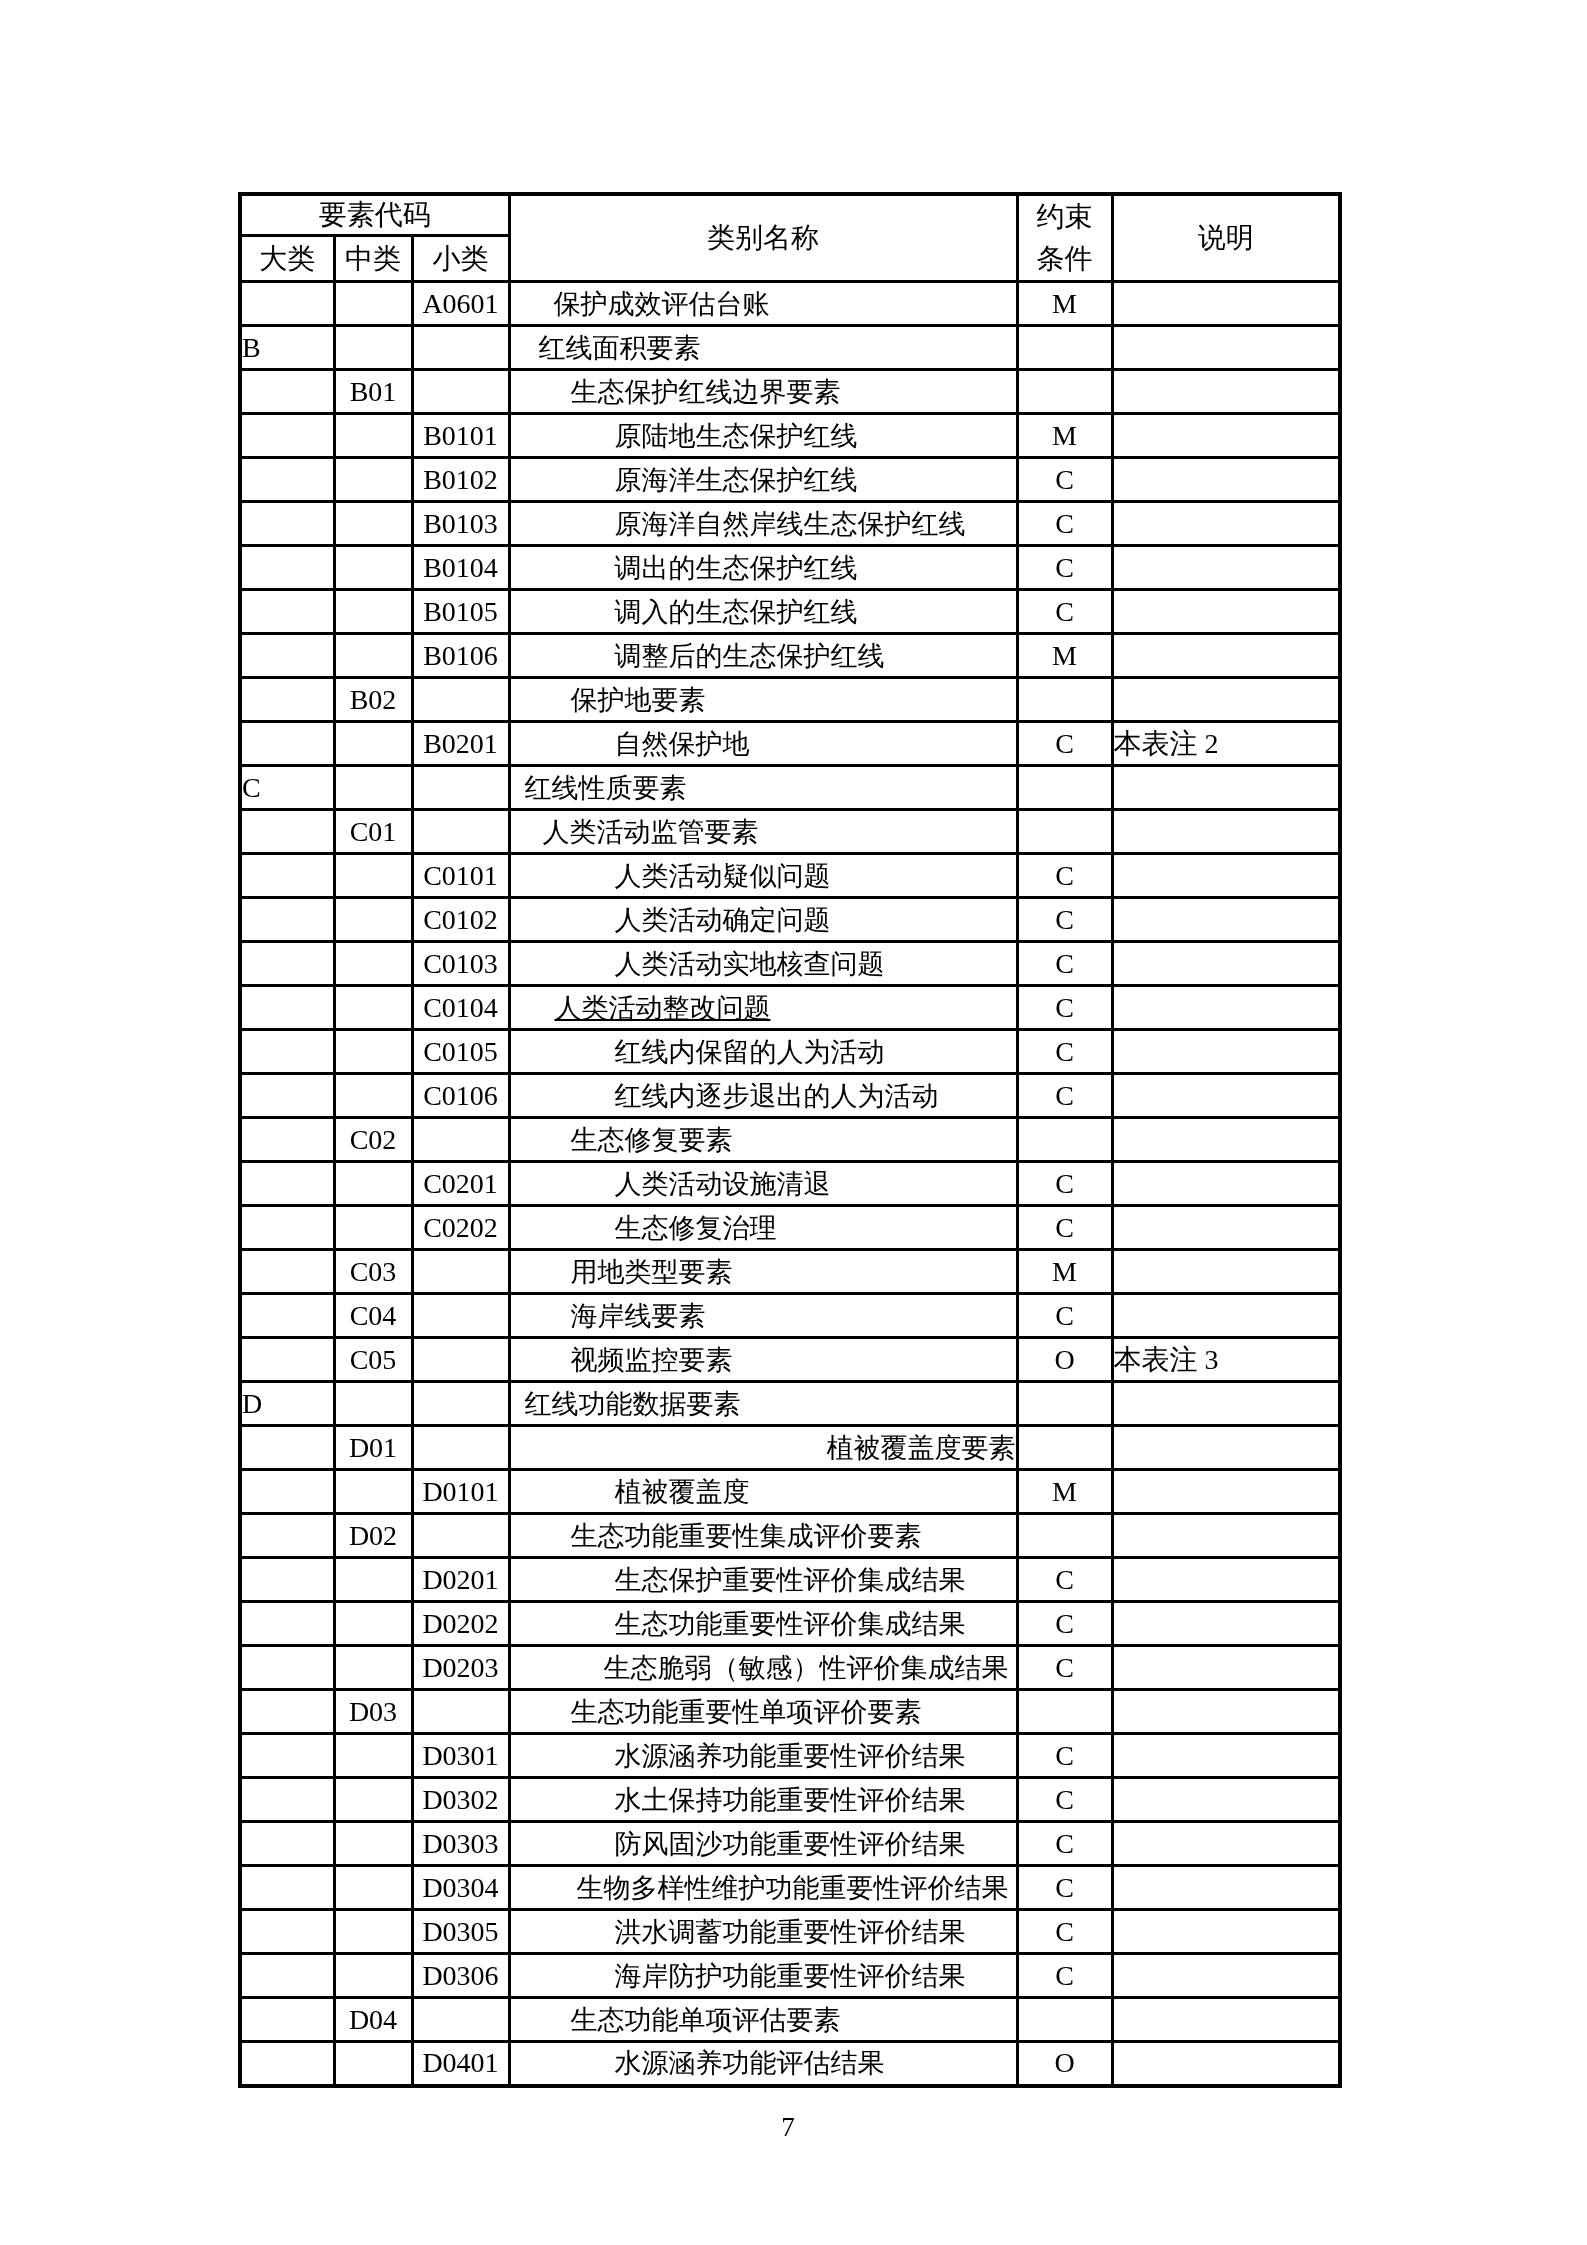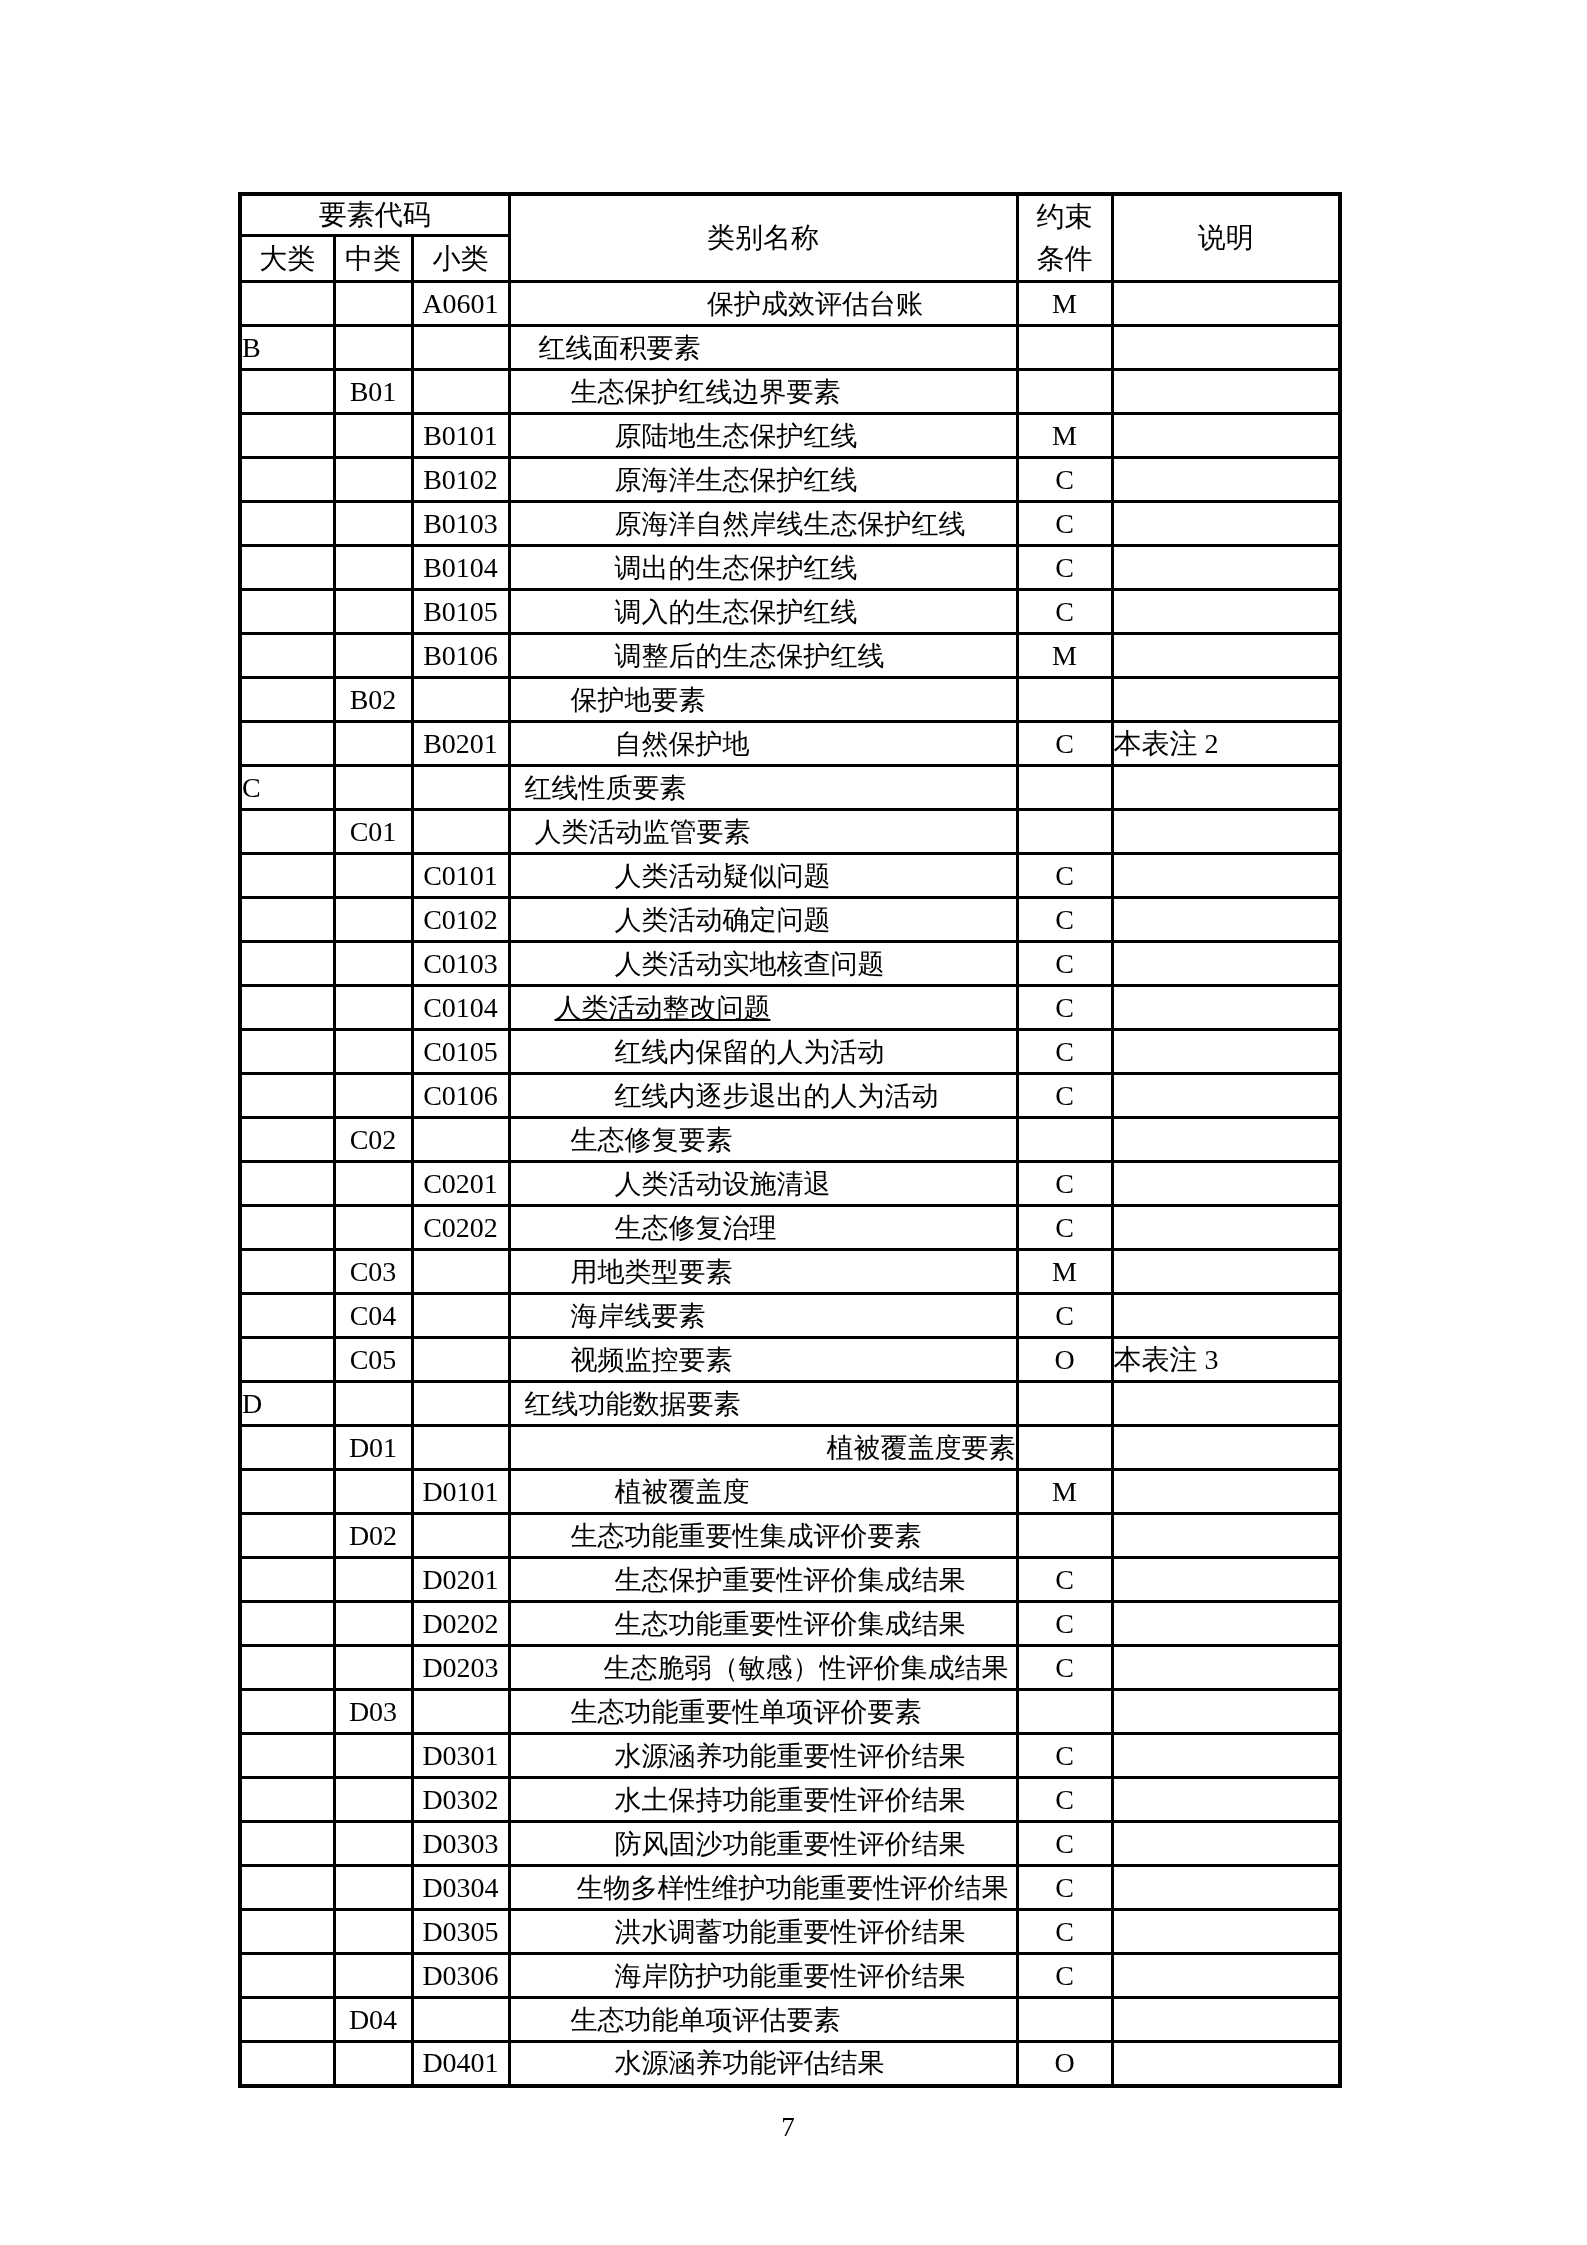--- a/index.html
+++ b/index.html
@@ -74,21 +74,21 @@
         <th>大类</th>
         <th>中类</th>
         <th>小类</th>
       </tr>
     </thead>
     <tbody>
         <tr>
           <td class="col-major"></td>
           <td class="col-mid"></td>
           <td class="col-minor">A0601</td>
-          <td class="col-name" style="padding-left: 104px; text-align: center;">保护成效评估台账</td>
+          <td class="col-name" style="padding-left: 43px;">保护成效评估台账</td>
           <td class="col-constraint">M</td>
           <td class="col-note"></td>
         </tr>
         <tr>
           <td class="col-major">B</td>
           <td class="col-mid"></td>
           <td class="col-minor"></td>
           <td class="col-name" style="padding-left: 28px;">红线面积要素</td>
           <td class="col-constraint"></td>
           <td class="col-note"></td>
@@ -170,21 +170,21 @@
           <td class="col-mid"></td>
           <td class="col-minor"></td>
           <td class="col-name" style="padding-left: 14px;">红线性质要素</td>
           <td class="col-constraint"></td>
           <td class="col-note"></td>
         </tr>
         <tr>
           <td class="col-major"></td>
           <td class="col-mid">C01</td>
           <td class="col-minor"></td>
-          <td class="col-name" style="padding-left: 24px; font-family: Liberation Mono, monospace;">人类活动监管要素</td>
+          <td class="col-name" style="padding-left: 32px; font-family: Liberation Mono, monospace;">人类活动监管要素</td>
           <td class="col-constraint"></td>
           <td class="col-note"></td>
         </tr>
         <tr>
           <td class="col-major"></td>
           <td class="col-mid"></td>
           <td class="col-minor">C0101</td>
           <td class="col-name" style="padding-left: 104px;">人类活动疑似问题</td>
           <td class="col-constraint">C</td>
           <td class="col-note"></td>

